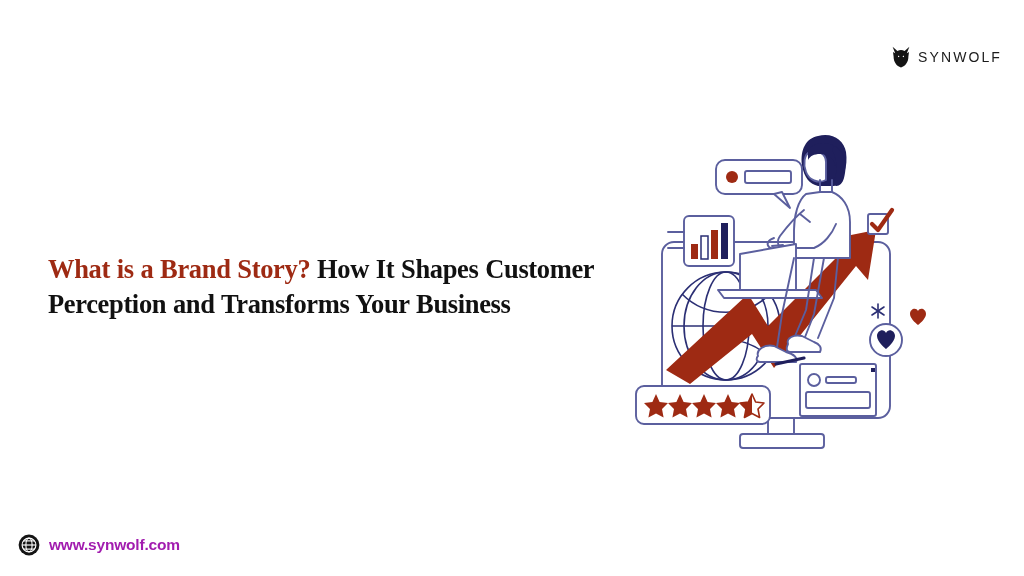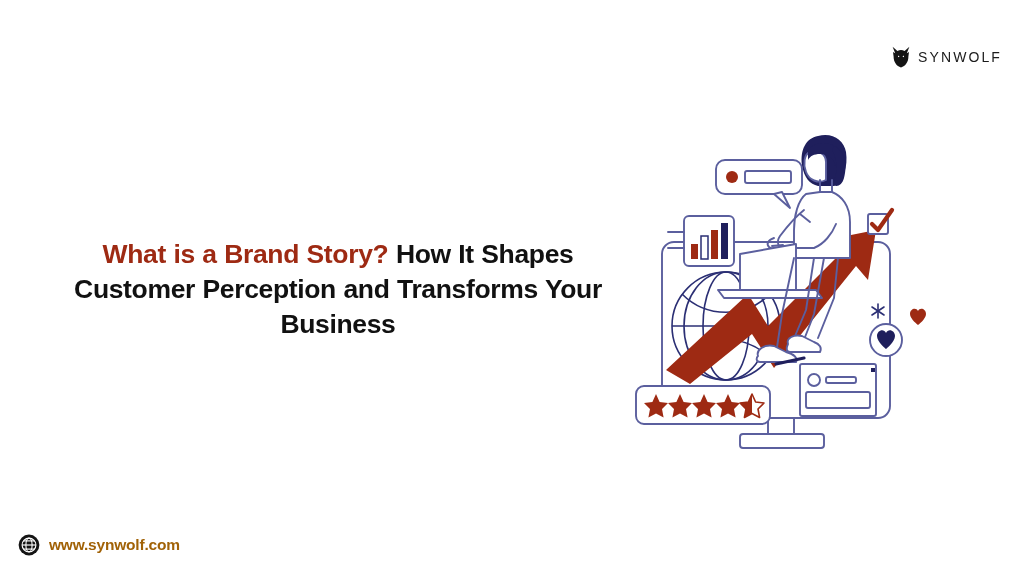--- a/index.html
+++ b/index.html
@@ -28,23 +28,24 @@
     letter-spacing:2.1px;
     color:#1b1b1b;
     font-weight:400;
     line-height:1;
     font-family:"Liberation Sans", sans-serif;
   }
 
   
   .headline-block {
     position:absolute;
-    left:48px; top:237px;
+    left:48px; top:252px;
     width:580px;
-    text-align:center;
+    text-align:left;
+    font-family:Liberation Serif, serif;
   }
   .headline {
     font-size:26.5px;
     font-weight:bold;
     line-height:1.33;
     color:#111111;
     letter-spacing:-0.35px;
     word-spacing:0.5px;
   }
   .headline .accent { color:#9e2a13; }
@@ -52,21 +53,21 @@
   
   .footer-url {
     position:absolute;
     left:18px; bottom:20px;
     display:flex; align-items:center; gap:9px;
   }
   .globe-icon { width:22px; height:22px; display:block; }
   .footer-url-text {
     font-size:15.5px;
     font-weight:bold;
-    color:#a16207;
+    color:#a21caf;
     letter-spacing:-0.2px;
     line-height:1;
   }
 
   
   .illustration {
     position:absolute;
     left:628px; top:118px;
     width:306px; height:336px;
   }

